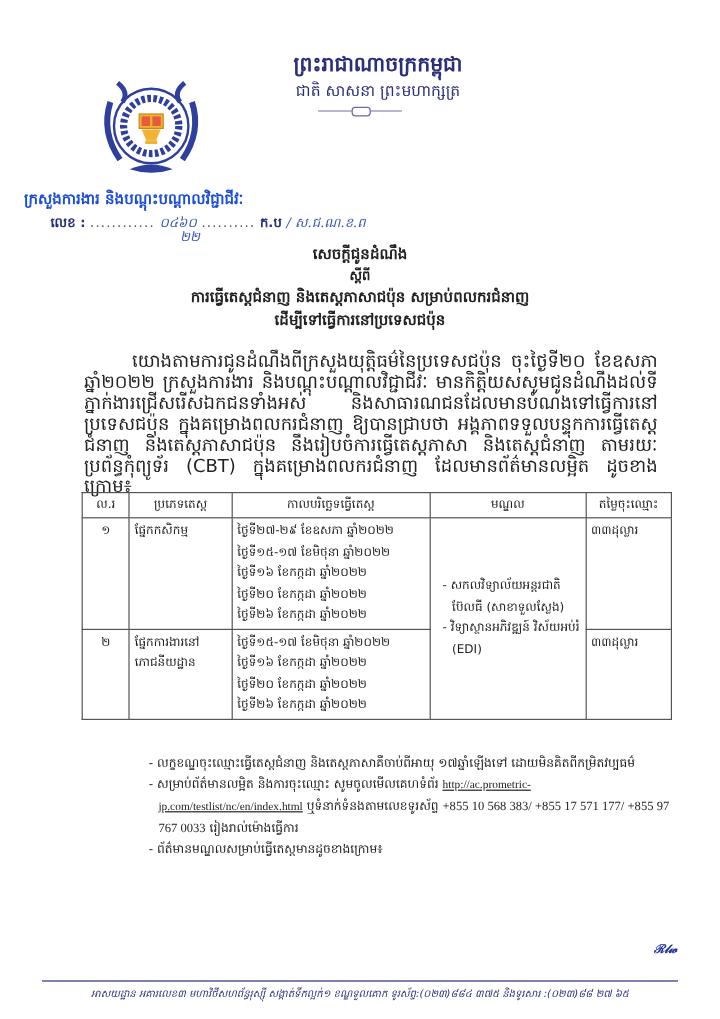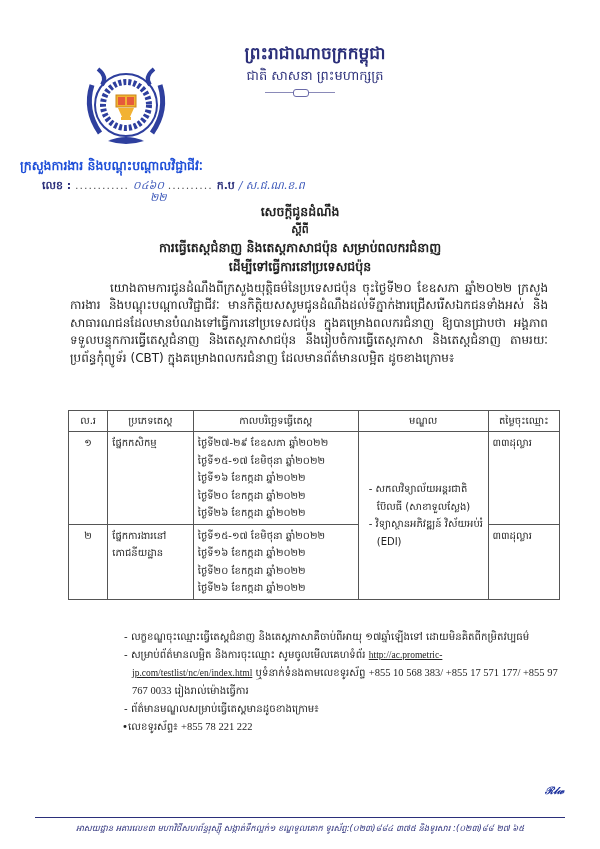--- a/index.html
+++ b/index.html
@@ -25,21 +25,21 @@
   .refline .hand { color: #3a56b8; font-weight: normal; font-style: italic;
     font-family: "DejaVu Serif", serif; }
   .ref-sub { left: 150px; top: 190px; font-size: 11px; color: #3a56b8;
     font-style: italic; font-family: "DejaVu Serif", serif; }
   .title { left: 60px; width: 480px; text-align: center; font-weight: bold;
     color: #222; white-space: nowrap; }
   .t1 { top: 204px; font-size: 12.5px; }
   .t2 { top: 222px; font-size: 11px; }
   .t3 { top: 240px; font-size: 12.5px; }
   .t4 { top: 259px; font-size: 12.5px; }
-  .para { left: 70px; top: 280px; width: 478px; font-size: 12px;
+  .para { left: 70px; top: 293px; width: 478px; font-size: 15px;
     line-height: 17.4px; text-align: justify; color: #222; }
   .para .indent { display: inline-block; width: 40px; }
   table.tbl { position: absolute; left: 68px; top: 410px; width: 492px;
     border-collapse: collapse; font-size: 10px; color: #222; border-radius: 17px; }
   table.tbl th, table.tbl td { border: 1px solid #555; vertical-align: top;
     padding: 2px 4px; line-height: 17.5px; }
   table.tbl th { font-weight: normal; text-align: center; height: 18px; padding: 1px 4px; }
   table.tbl td.center { text-align: center; }
   table.tbl td.mid { vertical-align: middle; }
   .col-no { width: 30px; } .col-type { width: 76px; } .col-date { width: 155px; }
@@ -145,21 +145,18 @@
   </tbody>
 </table>
 
 <div class="abs notes">
   <div class="note-item">- លក្ខខណ្ឌចុះឈ្មោះធ្វើតេស្តជំនាញ និងតេស្តភាសាគឺចាប់ពីអាយុ ១៧ឆ្នាំឡើងទៅ ដោយមិនគិតពីកម្រិតវប្បធម៌</div>
   <div class="note-item">
     <span>- សម្រាប់ព័ត៌មានលម្អិត និងការចុះឈ្មោះ សូមចូលមើលគេហទំព័រ</span>
     <span class="link">http://ac.prometric-jp.com/testlist/nc/en/index.html</span><span> ឬទំនាក់ទំនងតាមលេខទូរស័ព្ទ </span><span class="phone">+855 10 568 383/ +855 17 571 177/ +855 97 767 0033</span><span> រៀងរាល់ម៉ោងធ្វើការ</span>
   </div>
   <div class="note-item">- ព័ត៌មានមណ្ឌលសម្រាប់ធ្វើតេស្តមានដូចខាងក្រោម៖</div>
-  <div class="bullet">
-    <span>•លេខទូរស័ព្ទ៖ </span><span class="phone">+855 78 221 222</span>
-  </div>
 </div>
 
 <div class="abs sign">ℛ𝓁𝓌</div>
 
 <div class="abs footer-line"></div>
 <div class="abs footer">អាសយដ្ឋាន អគារលេខ៣ មហាវិថីសហព័ន្ធរុស្ស៊ី សង្កាត់ទឹកល្អក់១ ខណ្ឌទួលគោក ទូរស័ព្ទ:(០២៣)៨៨៤ ៣៧៥ និងទូរសារ :(០២៣)៨៨ ២៧ ៦៥</div>
 
 </body></html>

